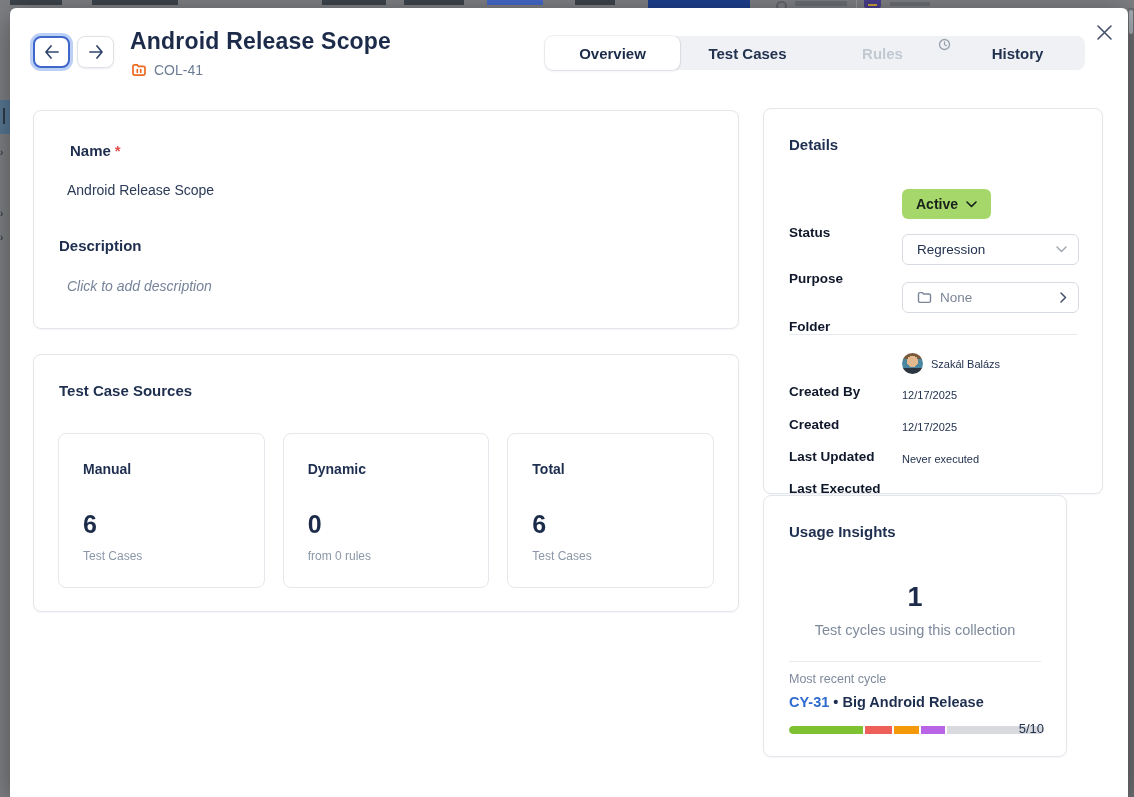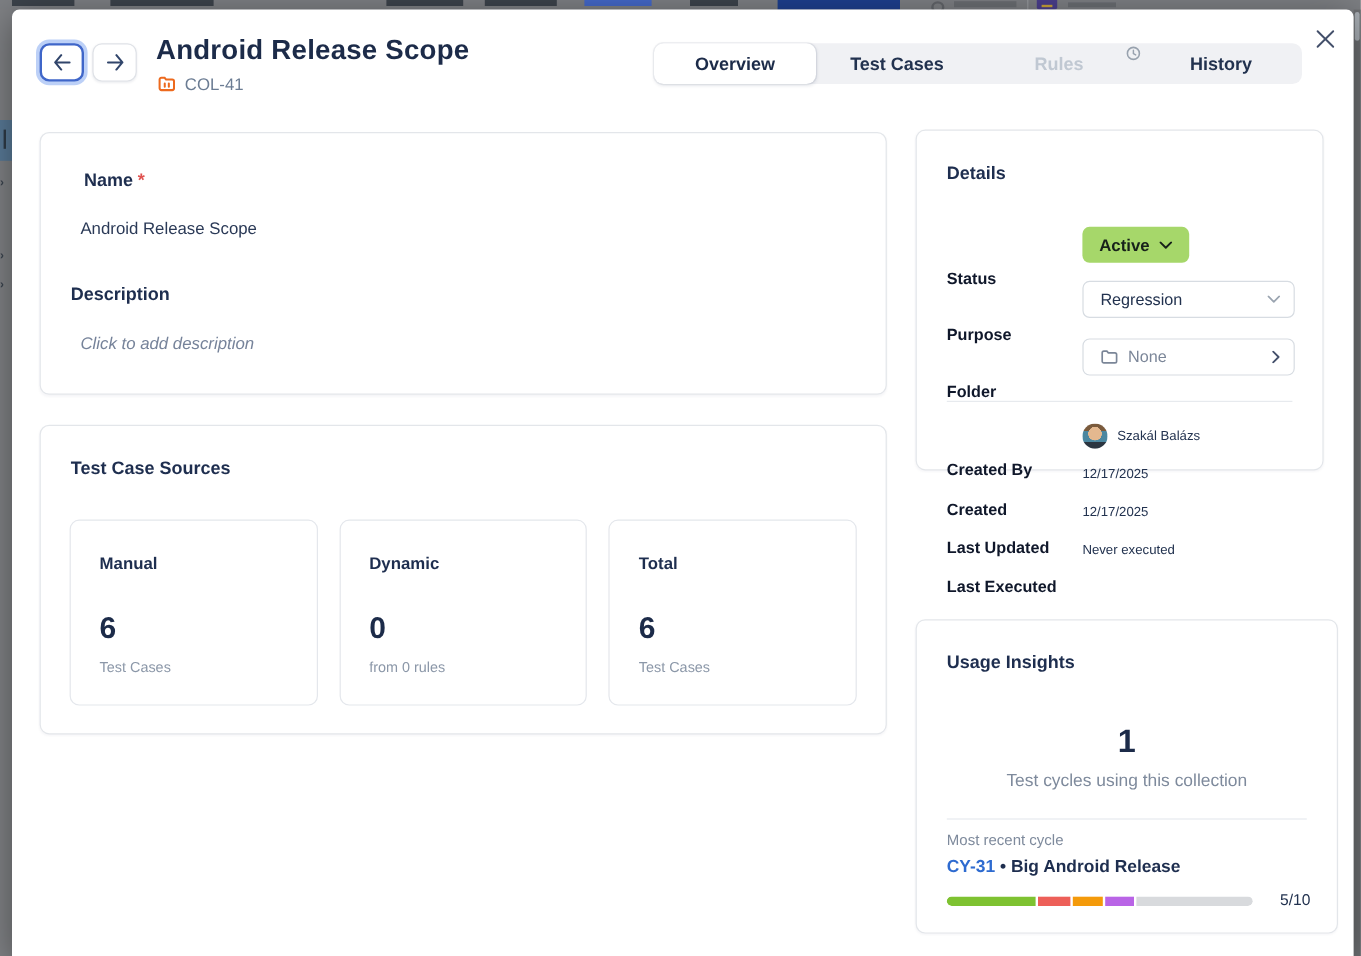--- a/index.html
+++ b/index.html
@@ -88,21 +88,21 @@
   .mini-row { position:absolute; left:24px; top:78px; right:24px; display:flex; gap:18px; }
   .mini-card {
     flex:1; height:155px; position:relative;
     border:1px solid #e4e7ec; border-radius:8px; background:#fff;
   }
   .mini-label { position:absolute; left:24px; top:27px; font-size:14px; font-weight:bold; color:#1e2e4f; }
   .mini-value { position:absolute; left:24px; top:76px; font-size:25px; font-weight:bold; color:#1c2b49; }
   .mini-caption { position:absolute; left:24px; top:115px; font-size:12px; color:#8b97a8; }
 
   
-  .card-details { left:753px; top:100px; width:340px; height:284px; }
+  .card-details { left:753px; top:100px; width:340px; height:386px; }
   .drow { position:absolute; left:25px; right:25px; }
   .dlabel { position:absolute; left:0; font-size:13.5px; font-weight:600; color:#0f172a;margin-top:28px; }
   .dcontrol { position:absolute; left:113px; }
   .status-btn {
     display:inline-flex; align-items:center; gap:8px;
     background:#a6d76a; border:none; border-radius:6px;
     height:30px; padding:0 14px; cursor:pointer;
     font-family:"Liberation Sans",sans-serif; font-size:14px; font-weight:600; color:#17211a;
   }
   .select-box {
@@ -114,21 +114,21 @@
   .divider { position:absolute; left:25px; right:25px; height:1px; background:#e7eaee; }
   .dvalue { position:absolute; left:113px; font-size:11px; color:#22324f; display:flex; align-items:center; gap:8px; }
   .avatar {
     width:21px; height:21px; border-radius:50%; flex:0 0 21px;
     background:
       radial-gradient(circle at 50% 40%, #e4b88f 0 34%, rgba(0,0,0,0) 35%),
       linear-gradient(180deg, #7a5a3c 0 28%, #4b87a0 28% 72%, #2b3540 72%);
   }
 
   
-  .card-usage { left:753px; top:508px; width:352px; height:262px; }
+  .card-usage { left:753px; top:487px; width:304px; height:262px; }
   .usage-count { position:absolute; left:0; right:0; top:86px; text-align:center; font-size:27px; font-weight:bold; color:#1c2b49; }
   .usage-caption { position:absolute; left:0; right:0; top:126px; text-align:center; font-size:14.5px; color:#7e8a9c; }
   .recent-label { position:absolute; left:25px; top:176px; font-size:12.5px; color:#7e8a9c; }
   .cycle-line { position:absolute; left:25px; top:198px; font-size:14.5px; font-weight:bold; color:#1e2e4f; cursor:pointer; }
   .cycle-key { color:#2e6bd0; }
   .progress-wrap { position:absolute; left:25px; top:230px; width:255px; height:8px; border-radius:4px; display:flex; gap:2px; overflow:hidden; }
   .progress-wrap .seg { height:8px; }
   .progress-wrap .seg:first-child { border-radius:4px 0 0 4px; }
   .progress-wrap .seg:last-child { border-radius:0 4px 4px 0; }
   .progress-label { position:absolute; right:22px; top:225px; font-size:13px; color:#22324f; }

